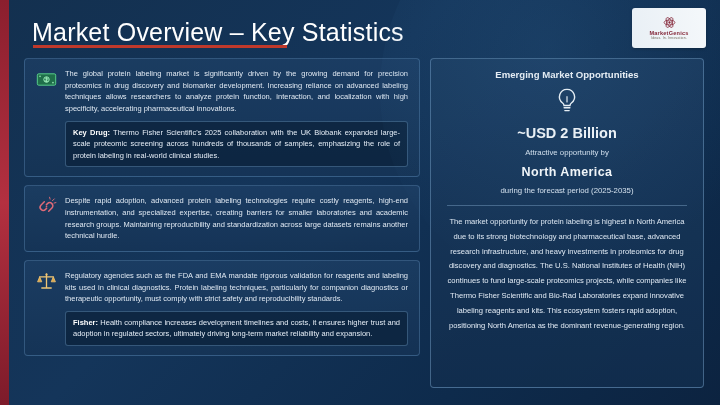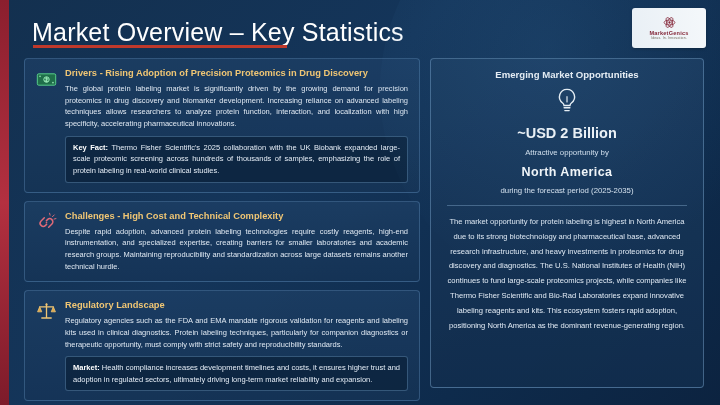--- a/index.html
+++ b/index.html
@@ -232,55 +232,52 @@
     <div class="card">
       <div class="card-icon">
         <svg width="21" height="21" viewBox="0 0 24 24">
           <rect x="1.5" y="5.5" width="21" height="13" rx="1.6" fill="#1f6f4a" stroke="#5ad18c" stroke-width="1.1"></rect>
           <circle cx="12" cy="12" r="3.1" fill="none" stroke="#9ff0bd" stroke-width="1.1"></circle>
           <path d="M12 9.6v4.8M10.7 10.6h2.1a1 1 0 010 2h-1.6a1 1 0 000 2h2.1" fill="none" stroke="#9ff0bd" stroke-width="0.9" stroke-linecap="round"></path>
           <circle cx="4.6" cy="8.4" r="0.9" fill="#9ff0bd"></circle>
           <circle cx="19.4" cy="15.6" r="0.9" fill="#9ff0bd"></circle>
         </svg>
       </div>
-      <div class="card-title">Drivers - Rising Adoption of Precision Proteomics in Drug Discovery</div>
       <div class="card-body">The global protein labeling market is significantly driven by the growing demand for precision proteomics in drug discovery and biomarker development. Increasing reliance on advanced labeling techniques allows researchers to analyze protein function, interaction, and localization with high specificity, accelerating pharmaceutical innovations.</div>
       <div class="callout">
-        <b>Key Fact:</b>
+        <b>Key Drug:</b>
         <span>Thermo Fisher Scientific's 2025 collaboration with the UK Biobank expanded large-scale proteomic screening across hundreds of thousands of samples, emphasizing the role of protein labeling in real-world clinical studies.</span>
       </div>
     </div>
 
     <div class="card">
       <div class="card-icon">
         <svg width="21" height="21" viewBox="0 0 24 24">
           <path d="M9.5 6.5 5.8 10.2a3.6 3.6 0 005.1 5.1l1.3-1.3" fill="none" stroke="#e06a78" stroke-width="1.7" stroke-linecap="round"></path>
           <path d="M14.5 17.5l3.7-3.7a3.6 3.6 0 00-5.1-5.1l-1.3 1.3" fill="none" stroke="#e06a78" stroke-width="1.7" stroke-linecap="round"></path>
           <path d="M12.4 11.6l-.8.8" stroke="#e06a78" stroke-width="1.4" stroke-linecap="round"></path>
           <path d="M18.8 5.4l2.1-2.1M20.6 8.1l2.2-.6M16.1 3.6l-.6-2.2" stroke="#e06a78" stroke-width="1.1" stroke-linecap="round"></path>
         </svg>
       </div>
-      <div class="card-title">Challenges - High Cost and Technical Complexity</div>
       <div class="card-body">Despite rapid adoption, advanced protein labeling technologies require costly reagents, high-end instrumentation, and specialized expertise, creating barriers for smaller laboratories and academic research groups. Maintaining reproducibility and standardization across large datasets remains another technical hurdle.</div>
     </div>
 
     <div class="card">
       <div class="card-icon">
         <svg width="21" height="21" viewBox="0 0 24 24">
           <path d="M12 3.2v16.2M6.6 19.4h10.8" stroke="#f0c674" stroke-width="1.5" stroke-linecap="round"></path>
           <path d="M4.2 6.6h15.6" stroke="#f0c674" stroke-width="1.4" stroke-linecap="round"></path>
           <circle cx="12" cy="4.1" r="1.3" fill="#f0c674"></circle>
           <path d="M4.2 6.6 1.8 12.4h4.8z" fill="#e0a84a" stroke="#f0c674" stroke-width="0.9" stroke-linejoin="round"></path>
           <path d="M19.8 6.6 17.4 12.4h4.8z" fill="#e0a84a" stroke="#f0c674" stroke-width="0.9" stroke-linejoin="round"></path>
         </svg>
       </div>
-      <div class="card-title">Regulatory Landscape</div>
       <div class="card-body">Regulatory agencies such as the FDA and EMA mandate rigorous validation for reagents and labeling kits used in clinical diagnostics. Protein labeling techniques, particularly for companion diagnostics or therapeutic opportunity, must comply with strict safety and reproducibility standards.</div>
       <div class="callout">
-        <b>Market:</b>
+        <b>Fisher:</b>
         <span>Health compliance increases development timelines and costs, it ensures higher trust and adoption in regulated sectors, ultimately driving long-term market reliability and expansion.</span>
       </div>
     </div>
 
   </div>
 
   <div class="right-panel">
     <div class="panel-title">Emerging Market Opportunities</div>
     <div class="bulb">
       <svg width="26" height="30" viewBox="0 0 24 28">

